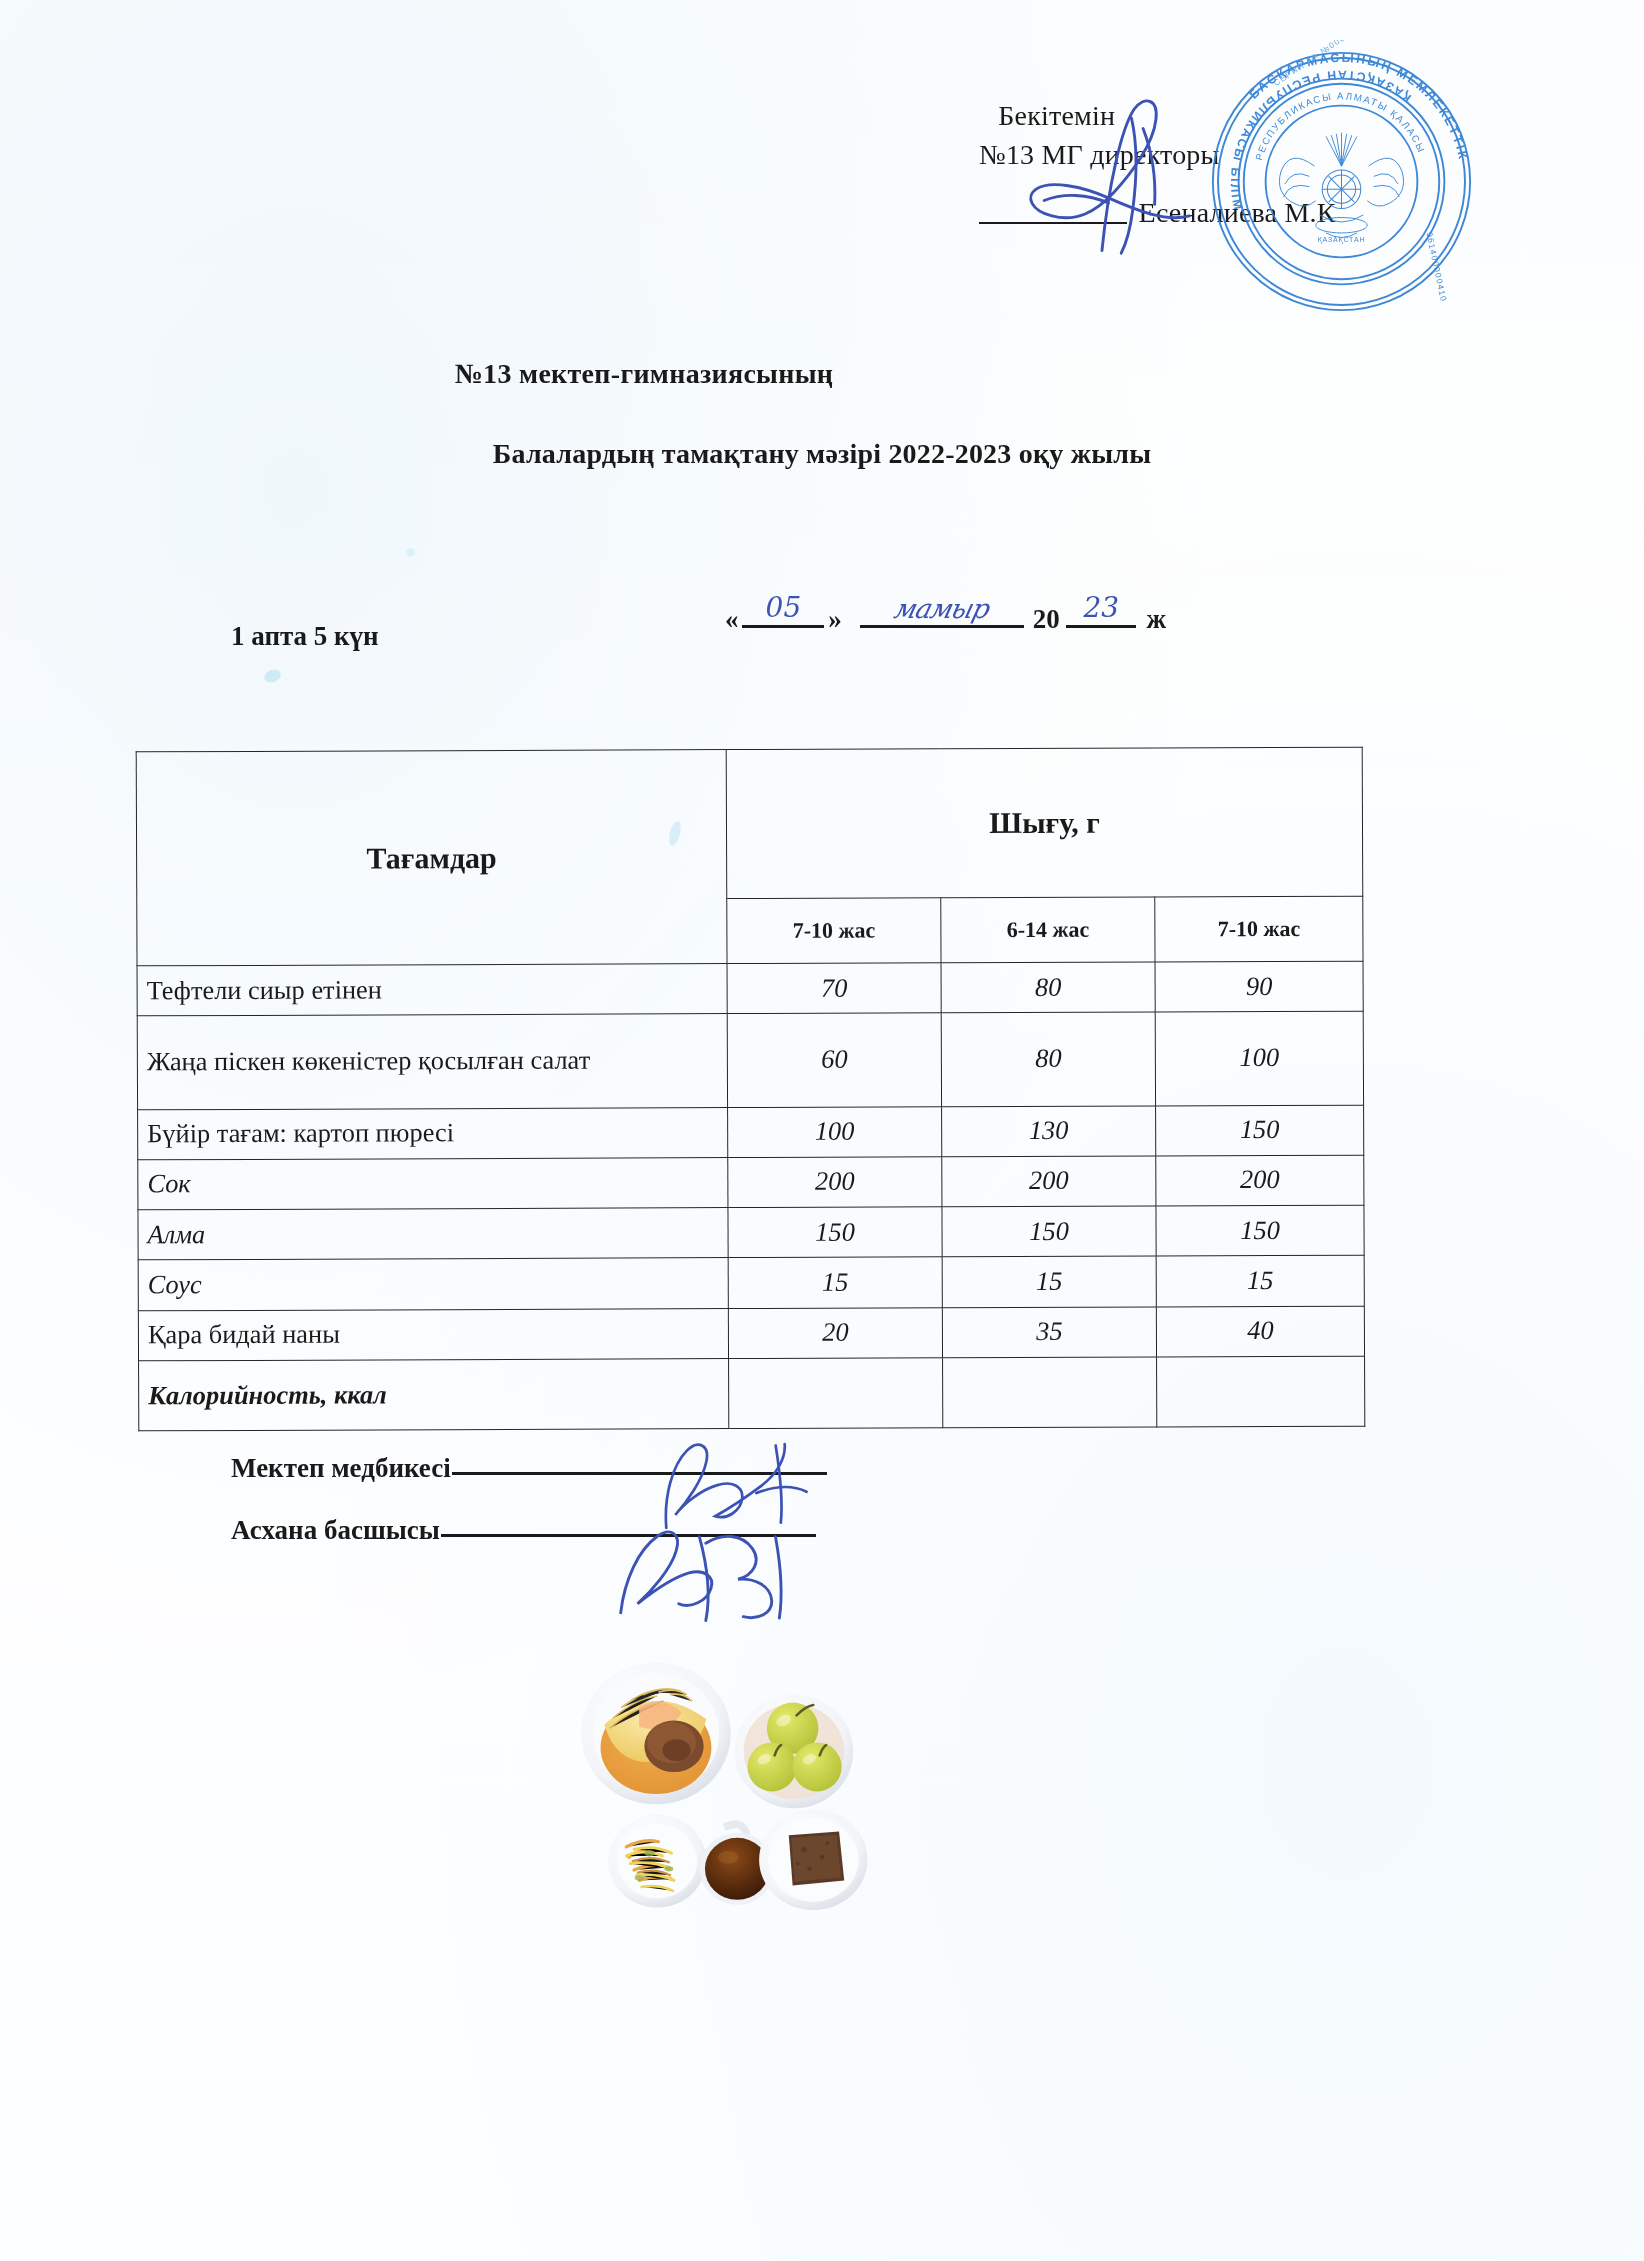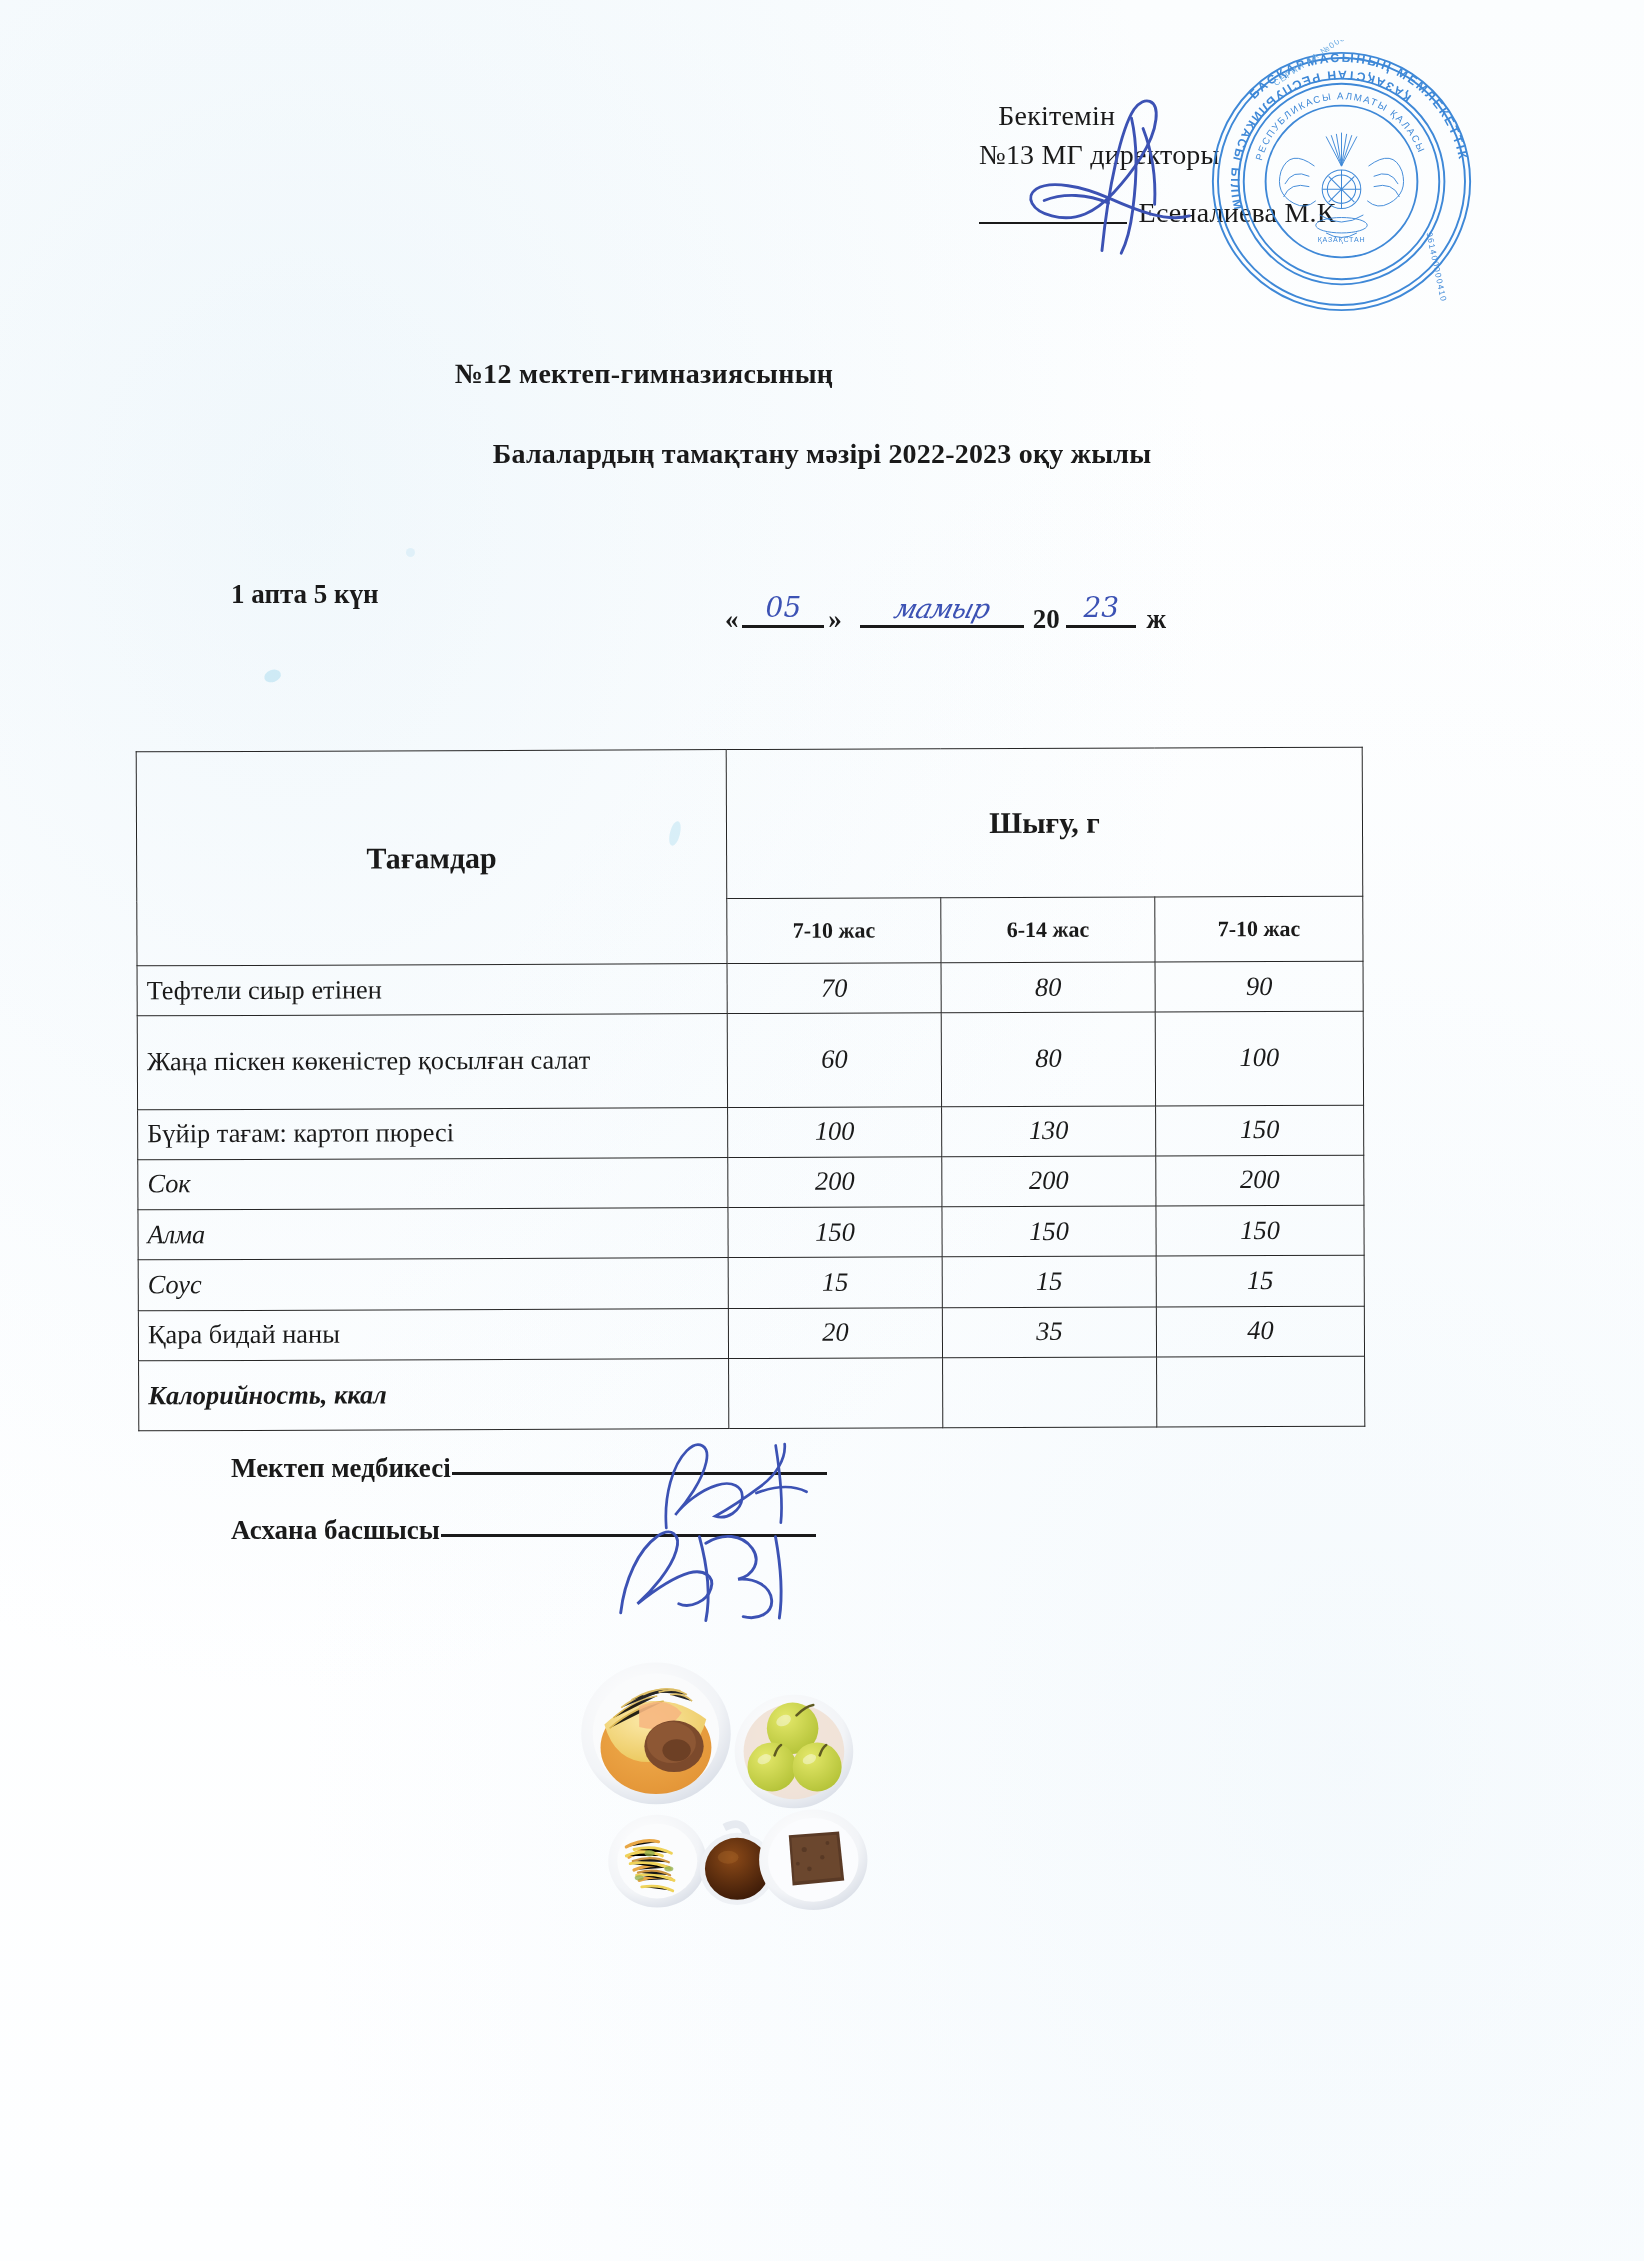--- a/index.html
+++ b/index.html
@@ -98,21 +98,21 @@
     text-align: center;
     font-weight: bold;
     font-size: 28px;
     letter-spacing: 0.2px;
   }
 
   
   .week-label {
     position: absolute;
     left: 231px;
-    top: 579px;
+    top: 621px;
     font-weight: bold;
     font-size: 27px;
   }
   .date-row {
     position: absolute;
     left: 725px;
     top: 598px;
     font-weight: bold;
     font-size: 27px;
     display: flex;
@@ -304,21 +304,21 @@
     <g fill="none" stroke="#3c52b4" stroke-width="4.5" stroke-linecap="round">
       <path d="M150 250 C160 150 180 60 200 30 C216 8 238 14 234 46 C230 84 196 130 168 160
                C140 190 110 206 72 196 C40 188 30 166 48 154 C70 140 120 150 160 168
                C205 188 250 206 286 196"></path>
       <path d="M196 44 C206 88 204 140 198 186 C194 218 188 238 180 254"></path>
       <path d="M214 60 C228 96 234 140 232 178"></path>
       <path d="M60 172 C90 160 128 162 160 176"></path>
     </g>
   </svg>
 
-  <div class="title-school">№12 мектеп-гимназиясының</div>
+  <div class="title-school">№13 мектеп-гимназиясының</div>
   <div class="title-menu">Балалардың тамақтану мәзірі 2022-2023 оқу жылы</div>
 
   <div class="week-label">1 апта 5  күн</div>
 
   <div class="date-row">
     <span>«</span>
     <span class="blank day">
       <span class="hw">05</span>
     </span>
     <span>»</span>

